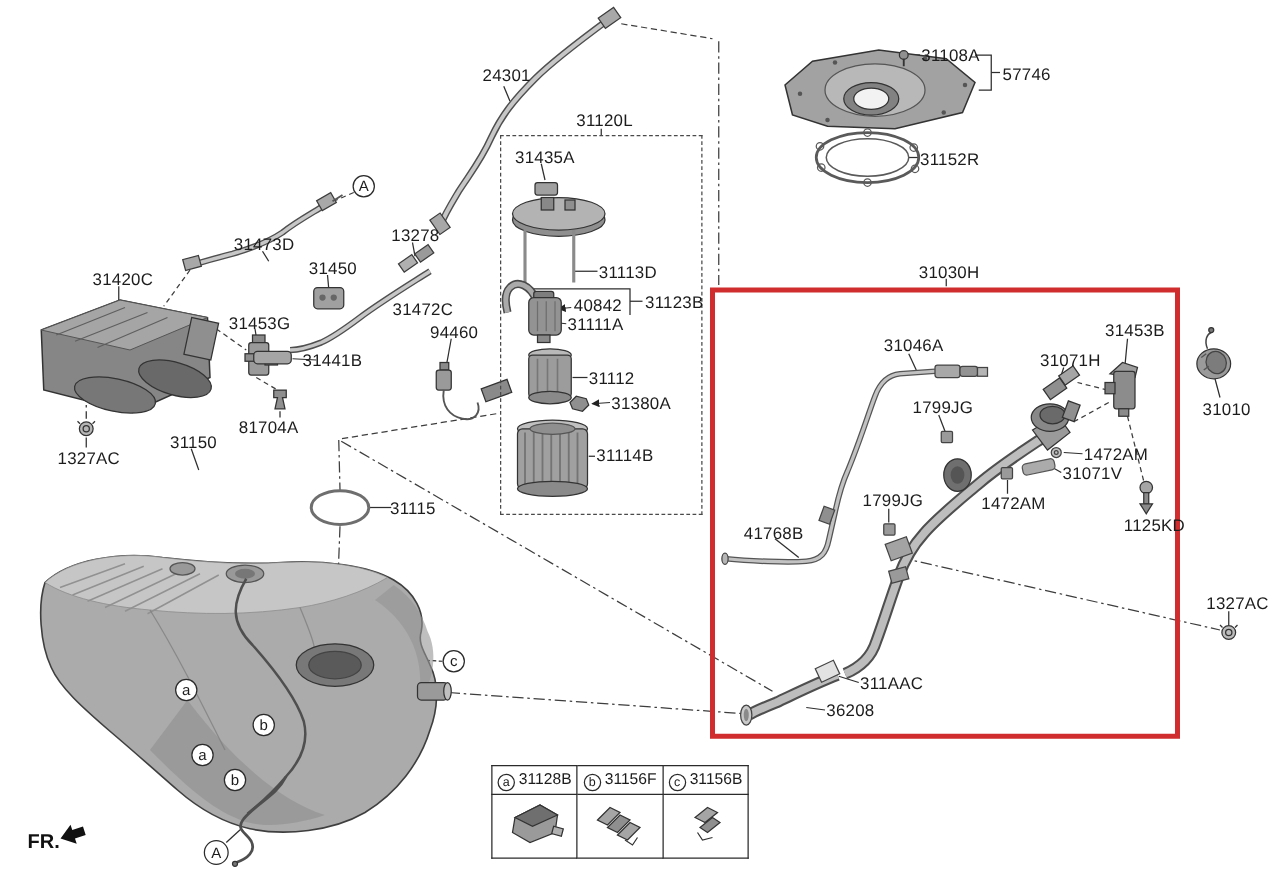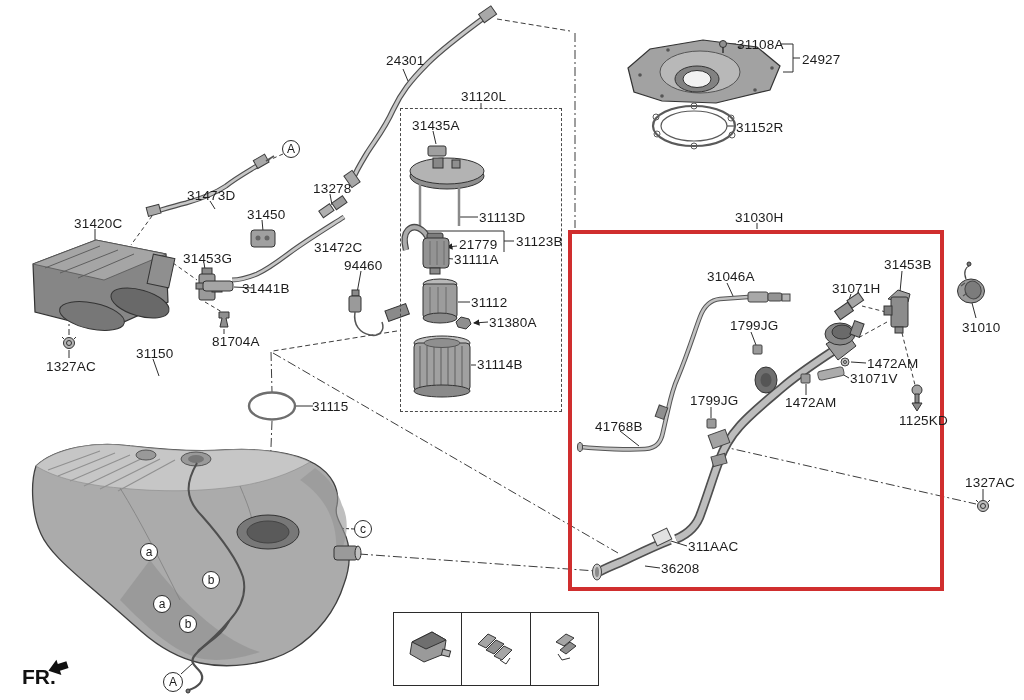--- a/index.html
+++ b/index.html
@@ -14,21 +14,21 @@
          border:4px solid #d02e2e;box-sizing:border-box;background:transparent;}
   #pumpbox{position:absolute;left:400px;top:108px;width:162px;height:304px;
            border:1.3px dashed #4a4a4a;box-sizing:border-box;}
   #legend{position:absolute;left:393px;top:612px;width:206px;height:74px;border-collapse:collapse;
           background:#fff;table-layout:fixed;}
   #legend td{border:1.4px solid #2b2b2b;padding:0;vertical-align:middle;text-align:center;}
   #legend .hd{height:22px;font-size:12.5px;color:#1c1c1c;white-space:nowrap;}
   #legend .cell-ic{height:50px;}
   .ckey{display:inline-block;width:14px;height:14px;border:1.2px solid #2b2b2b;border-radius:50%;
         font-size:10px;line-height:13px;text-align:center;vertical-align:-2px;margin-right:3px;box-sizing:border-box;}
-  #fr{position:absolute;left:22px;top:665px;font-size:21px;font-weight:bold;color:#111;}
+  #fr{position:absolute;left:22px;top:665px;font-size:16px;font-weight:bold;color:#111;}
 </style>
 </head>
 <body>
 
 <div id="stage">
 
 <svg id="art" width="1024" height="700" viewBox="0 0 1024 700">
   <defs>
     <marker id="arr" viewBox="0 0 10 10" refX="8.5" refY="5" markerWidth="6.5" markerHeight="6.5" orient="auto-start-reverse">
       <path d="M0,0L10,5L0,10z" fill="#222"></path>
@@ -337,33 +337,33 @@
 <div class="lbl" style="left:461px;top:89px">31120L</div>
 <div class="lbl" style="left:412px;top:118px">31435A</div>
 <div class="lbl" style="left:187px;top:188px">31473D</div>
 <div class="lbl" style="left:313px;top:181px">13278</div>
 <div class="lbl" style="left:247px;top:207px">31450</div>
 <div class="lbl" style="left:74px;top:216px">31420C</div>
 <div class="lbl" style="left:314px;top:240px">31472C</div>
 <div class="lbl" style="left:183px;top:251px">31453G</div>
 <div class="lbl" style="left:344px;top:258px">94460</div>
 <div class="lbl" style="left:242px;top:281px">31441B</div>
-<div class="lbl" style="left:212px;top:334px">81704A</div>
+<div class="lbl" style="left:191px;top:334px">81704A</div>
 <div class="lbl" style="left:46px;top:359px">1327AC</div>
 <div class="lbl" style="left:136px;top:346px">31150</div>
 <div class="lbl" style="left:312px;top:399px">31115</div>
 <div class="lbl" style="left:479px;top:210px">31113D</div>
-<div class="lbl" style="left:459px;top:237px">21779</div>
+<div class="lbl" style="left:459px;top:237px">40842</div>
 <div class="lbl" style="left:516px;top:234px">31123B</div>
 <div class="lbl" style="left:454px;top:252px">31111A</div>
 <div class="lbl" style="left:471px;top:295px">31112</div>
 <div class="lbl" style="left:489px;top:315px">31380A</div>
 <div class="lbl" style="left:477px;top:357px">31114B</div>
 <div class="lbl" style="left:737px;top:37px">31108A</div>
-<div class="lbl" style="left:802px;top:52px">24927</div>
+<div class="lbl" style="left:802px;top:52px">57746</div>
 <div class="lbl" style="left:736px;top:120px">31152R</div>
 <div class="lbl" style="left:735px;top:210px">31030H</div>
 <div class="lbl" style="left:707px;top:269px">31046A</div>
 <div class="lbl" style="left:832px;top:281px">31071H</div>
 <div class="lbl" style="left:884px;top:257px">31453B</div>
 <div class="lbl" style="left:962px;top:320px">31010</div>
 <div class="lbl" style="left:730px;top:318px">1799JG</div>
 <div class="lbl" style="left:867px;top:356px">1472AM</div>
 <div class="lbl" style="left:850px;top:371px">31071V</div>
 <div class="lbl" style="left:690px;top:393px">1799JG</div>
@@ -377,20 +377,31 @@
 <div class="co" style="left:282px;top:140px">A</div>
 <div class="co" style="left:140px;top:543px">a</div>
 <div class="co" style="left:202px;top:571px">b</div>
 <div class="co" style="left:153px;top:595px">a</div>
 <div class="co" style="left:179px;top:615px">b</div>
 <div class="co" style="left:354px;top:520px">c</div>
 <div class="co big" style="left:163px;top:672px">A</div>
 
 <table id="legend">
   <tbody>
+        <tr>
+    <td class="hd">
+      <span class="ckey">a</span><span>31128B</span>
+    </td>
+    <td class="hd">
+      <span class="ckey">b</span><span>31156F</span>
+    </td>
+    <td class="hd">
+      <span class="ckey">c</span><span>31156B</span>
+    </td>
+  </tr>
   <tr>
     <td class="cell-ic">
       <svg width="52" height="42" viewBox="0 0 52 42">
         <path d="M10,16 L30,6 L44,14 L42,28 L22,36 L8,28 Z" fill="#9a9a9a" stroke="#333"></path>
         <path d="M10,16 L30,6 L44,14 L24,23 Z" fill="#6f6f6f" stroke="#333"></path>
         <rect x="40" y="24" width="8" height="6" transform="rotate(15 44 27)" fill="#b0b0b0" stroke="#333"></rect>
       </svg>
     </td>
     <td class="cell-ic">
       <svg width="52" height="42" viewBox="0 0 52 42">

